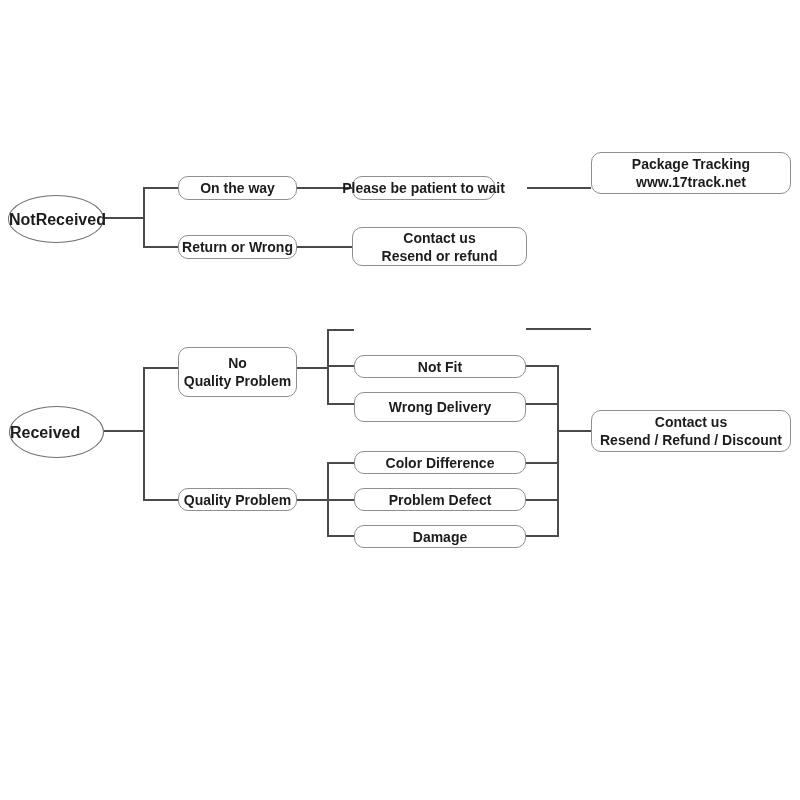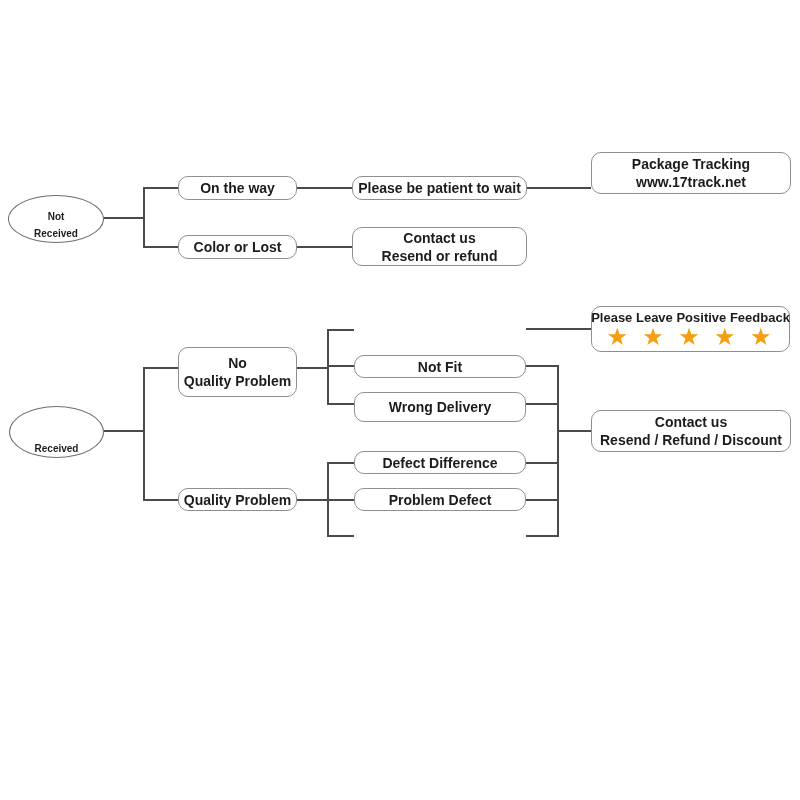--- a/index.html
+++ b/index.html
@@ -13,22 +13,22 @@
   .box{
     position:absolute;box-sizing:border-box;background:#ffffff;
     border:1.5px solid #8f8f8f;border-radius:10px;
     display:flex;flex-direction:column;align-items:center;justify-content:center;
     font-size:14px;font-weight:bold;line-height:18px;text-align:center;
     z-index:2;white-space:nowrap;
   }
   .ellipse{
     position:absolute;box-sizing:border-box;background:#ffffff;
     border:1.5px solid #6f6f6f;border-radius:50%;
-    display:flex;flex-direction:column;align-items:center;justify-content:flex-end;
-    font-size:10px;font-weight:bold;line-height:17px;text-align:center;
+    display:flex;flex-direction:row;align-items:center;justify-content:flex-start;
+    font-size:16px;font-weight:bold;line-height:17px;text-align:center;
     z-index:2;white-space:nowrap;
   }
   .feedback-title{font-size:13px;line-height:15px;margin-top:2px;}
   .stars{
     font-size:24px;line-height:26px;letter-spacing:3px;
     font-family:"DejaVu Sans",sans-serif;margin-top:-1px;
   }
 </style>
 </head>
 <body>
@@ -69,72 +69,71 @@
 
   <div class="ellipse" style="left:8px;top:195px;width:96px;height:48px">
     <span>Not</span>
     <span>Received</span>
   </div>
 
   <div class="box" style="left:178px;top:176px;width:119px;height:24px">
     <span>On the way</span>
   </div>
 
-  <div class="box" style="left:352px;top:176px;width:175px;height:24px">
+  <div class="box" style="left:352px;top:176px;width:143px;height:24px">
     <span>Please be patient to wait</span>
   </div>
 
   <div class="box" style="left:591px;top:152px;width:200px;height:42px">
     <span>Package Tracking</span>
     <span>www.17track.net</span>
   </div>
 
   <div class="box" style="left:178px;top:235px;width:119px;height:24px">
-    <span>Color or Lost</span>
+    <span>Return or Wrong</span>
   </div>
 
   <div class="box" style="left:352px;top:227px;width:175px;height:39px">
     <span>Contact us</span>
     <span>Resend or refund</span>
   </div>
 
   <div class="ellipse" style="left:9px;top:406px;width:95px;height:52px">
     <span>Received</span>
   </div>
 
   <div class="box" style="left:178px;top:347px;width:119px;height:50px">
     <span>No</span>
     <span>Quality Problem</span>
   </div>
 
 
-  <div class="box" style="left:591px;top:306px;width:199px;height:46px">
-    <span class="feedback-title">Please Leave Positive Feedback</span>
-    <span class="stars" style="color: rgb(245, 158, 16);">★ ★ ★ ★ ★</span>
-  </div>
 
   <div class="box" style="left:354px;top:355px;width:172px;height:23px">
     <span>Not Fit</span>
   </div>
 
   <div class="box" style="left:354px;top:392px;width:172px;height:30px">
     <span>Wrong Delivery</span>
   </div>
 
   <div class="box" style="left:178px;top:488px;width:119px;height:23px">
     <span>Quality Problem</span>
   </div>
 
   <div class="box" style="left:354px;top:451px;width:172px;height:23px">
-    <span>Defect Difference</span>
+    <span>Color Difference</span>
   </div>
 
   <div class="box" style="left:354px;top:488px;width:172px;height:23px">
     <span>Problem Defect</span>
   </div>
 
+  <div class="box" style="left:354px;top:525px;width:172px;height:23px">
+    <span>Damage</span>
+  </div>
 
   <div class="box" style="left:591px;top:410px;width:200px;height:42px">
     <span>Contact us</span>
     <span>Resend / Refund / Discount</span>
   </div>
 
 </div>
 
 </body></html>

